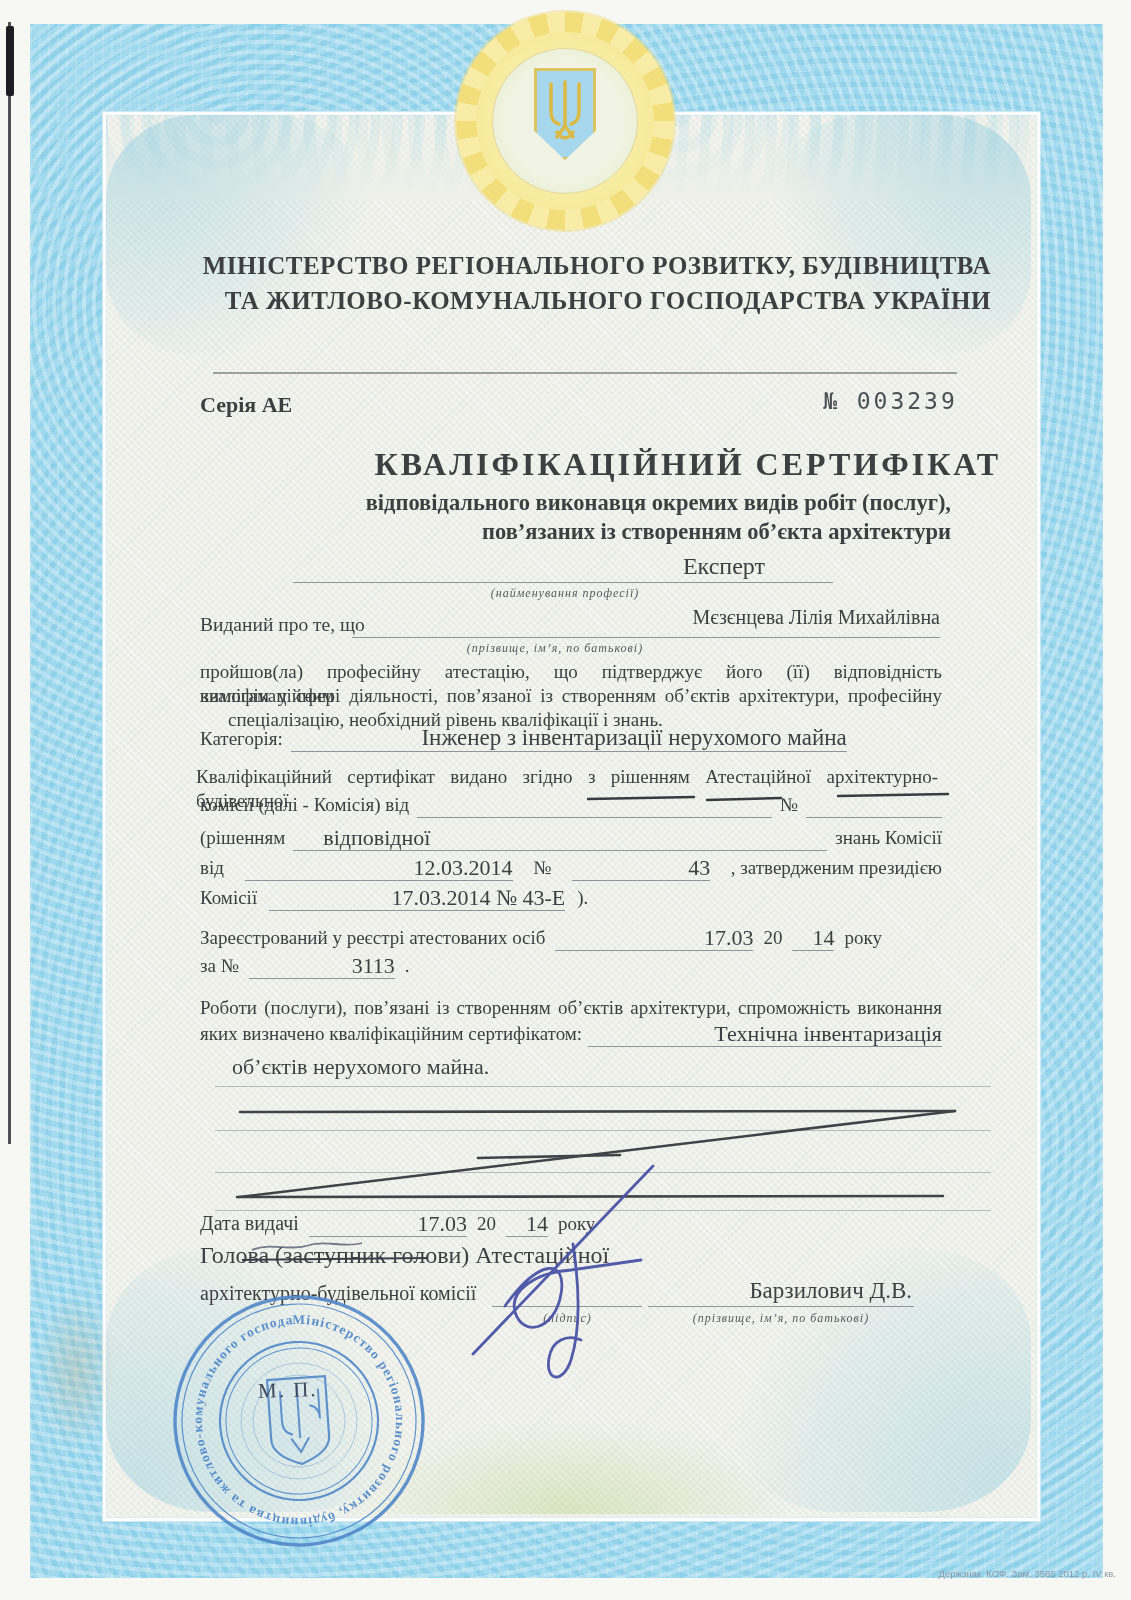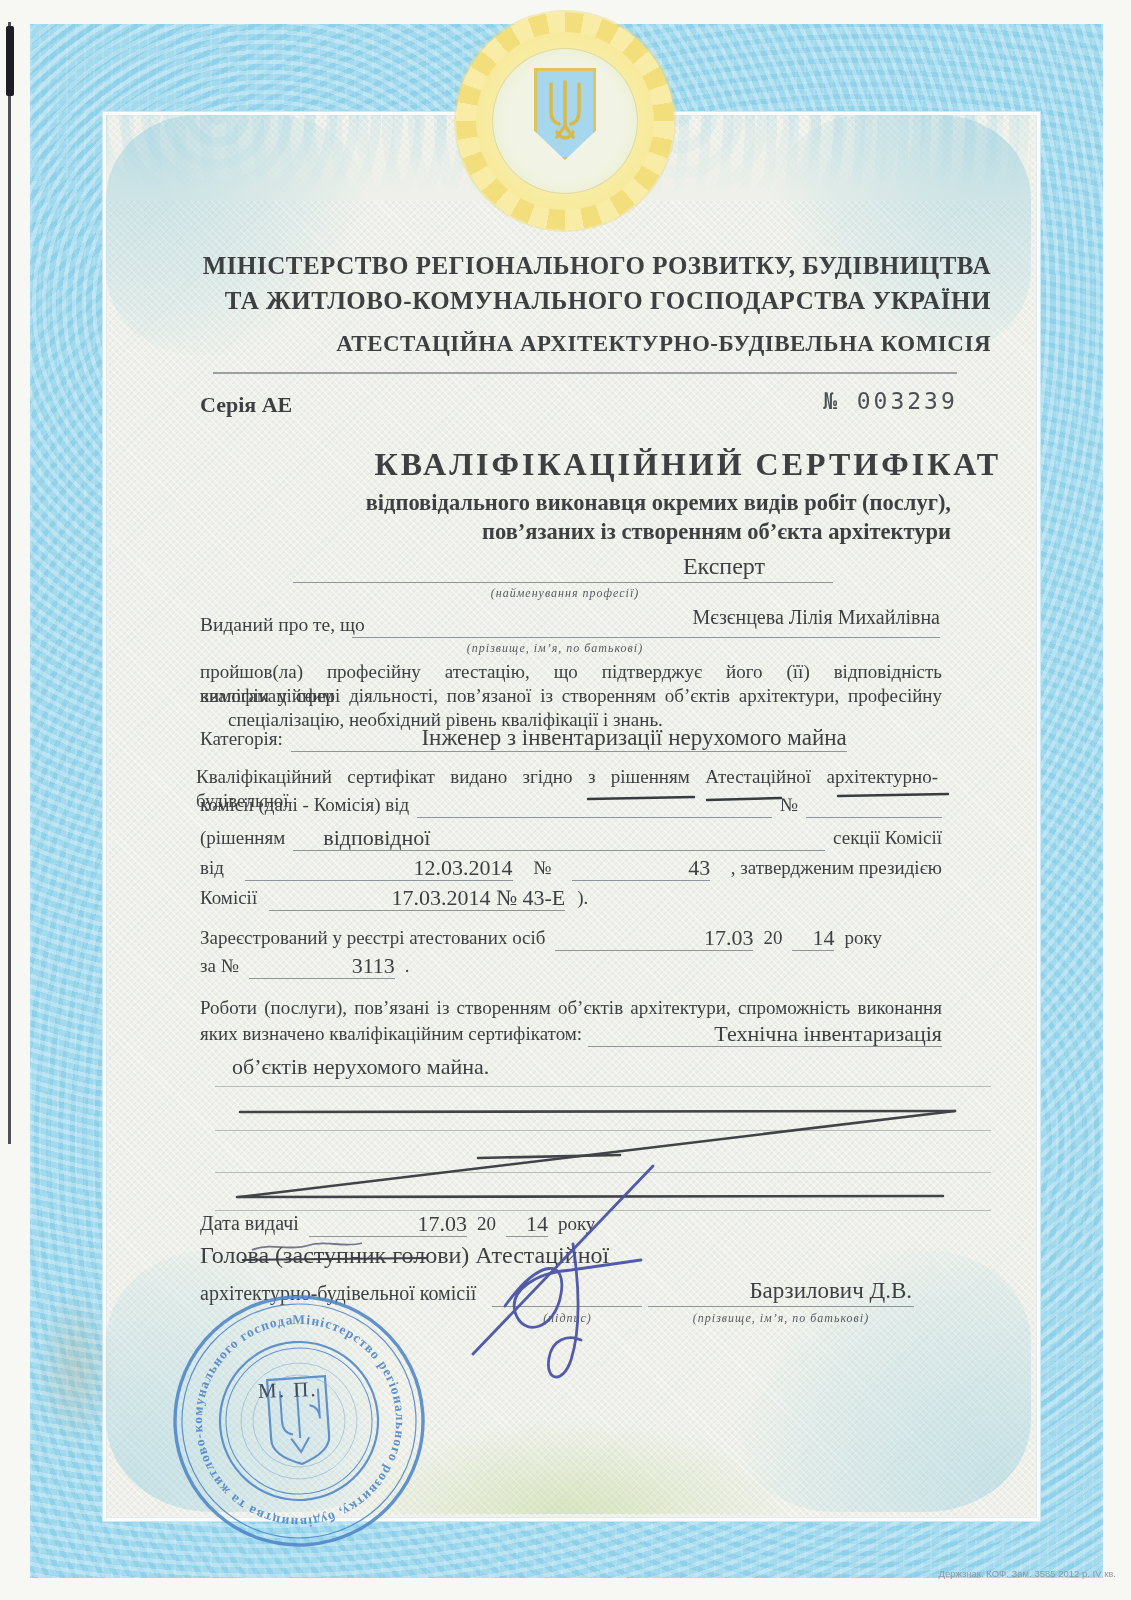--- a/index.html
+++ b/index.html
@@ -83,21 +83,20 @@
         <path d="M 34,3 V 30 Q 34,41 26,43"></path>
         <path d="M 20,1 V 45"></path>
         <path d="M 20,45 L 12,56 M 20,45 L 28,56"></path>
         <path d="M 12,51 Q 20,63 28,51"></path>
       </svg>
     </div>
   </div>
 
   <div class="t c b" style="left:140px;top:252px;width:851px;font-size:25px;letter-spacing:.5px;">МІНІСТЕРСТВО РЕГІОНАЛЬНОГО РОЗВИТКУ, БУДІВНИЦТВА</div>
   <div class="t c b" style="left:140px;top:287px;width:851px;font-size:25px;letter-spacing:.5px;">ТА ЖИТЛОВО-КОМУНАЛЬНОГО ГОСПОДАРСТВА УКРАЇНИ</div>
-  <div class="t c b" style="left:140px;top:331px;width:851px;font-size:23px;letter-spacing:.5px;">АТЕСТАЦІЙНА АРХІТЕКТУРНО-БУДІВЕЛЬНА КОМІСІЯ</div>
   <div class="t" style="left:213px;top:372px;width:744px;border-bottom:2px solid #9aa0a4;"></div>
   <div class="t b" style="left:200px;top:392px;font-size:22px;">Серія АЕ</div>
   <div class="t mono-num" style="left:823px;top:388px;">№ 003239</div>
 
   <div class="t c b" style="left:180px;top:490px;width:771px;font-size:22.5px;">відповідального виконавця окремих видів робіт (послуг),</div>
   <div class="t c b" style="left:130px;top:446px;width:871px;font-size:32px;letter-spacing:3px;">КВАЛІФІКАЦІЙНИЙ СЕРТИФІКАТ</div>
   <div class="t c b" style="left:180px;top:519px;width:771px;font-size:22.5px;">пов’язаних із створенням об’єкта архітектури</div>
 
   <div class="t c" style="left:365px;top:553px;width:400px;font-size:24px;">Експерт</div>
   <div class="line" style="left:293px;top:582px;width:540px;"></div>
@@ -128,21 +127,21 @@
   <svg class="deco" style="left:560px;top:790px;" width="400" height="18" viewBox="0 0 400 18">
     <g stroke="#3a3b40" stroke-width="2.4" stroke-linecap="round">
       <line x1="28" y1="9" x2="134" y2="7"></line>
       <line x1="147" y1="10" x2="221" y2="8"></line>
       <line x1="278" y1="6" x2="388" y2="4"></line>
     </g>
   </svg>
   <div class="row" style="left:200px;top:826px;width:742px;gap:8px;font-family:Liberation Serif, serif;">
     <span class="lbl">(рішенням</span>
     <span class="bl" style="flex:1;text-align:left;padding-left:30px;">відповідної</span>
-    <span class="lbl">секції Комісії</span>
+    <span class="lbl">знань Комісії</span>
   </div>
   <div class="row" style="left:200px;top:856px;width:742px;justify-content:space-between;">
     <span class="lbl">від</span>
     <span class="bl" style="width:268px;">12.03.2014</span>
     <span class="lbl">№</span>
     <span class="bl" style="width:138px;">43</span>
     <span class="lbl">, затвердженим президією</span>
   </div>
   <div class="row" style="left:200px;top:886px;width:742px;gap:12px;">
     <span class="lbl">Комісії</span>

